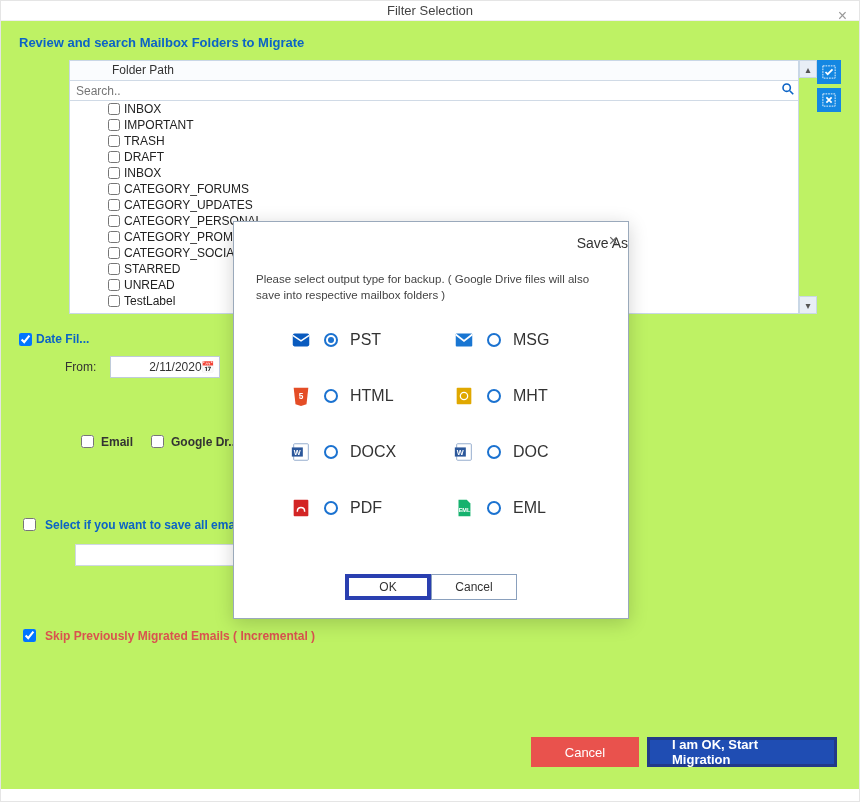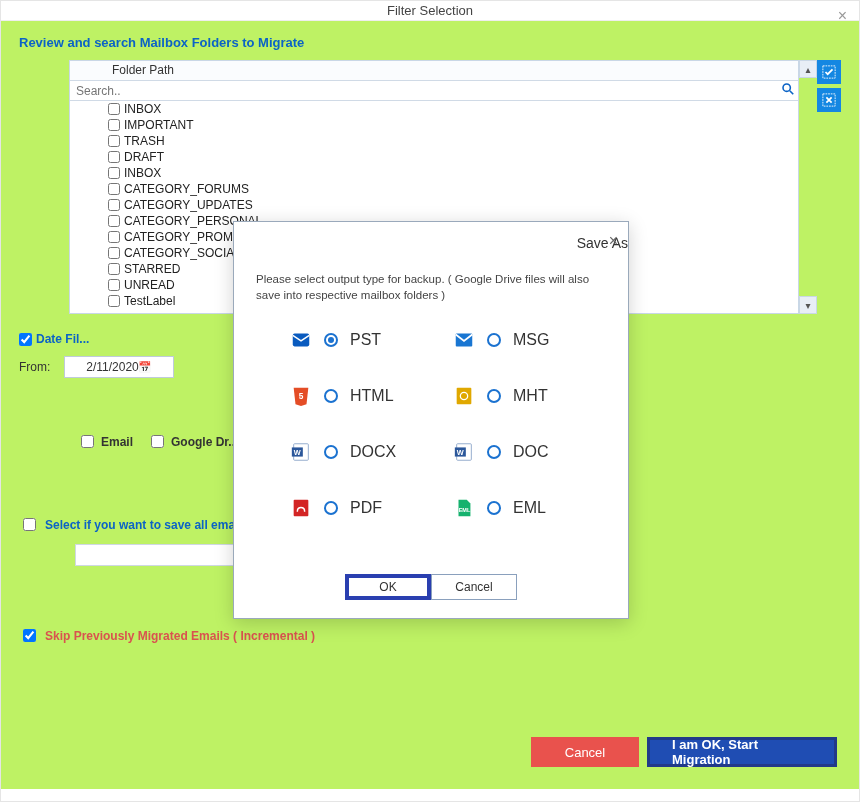--- a/index.html
+++ b/index.html
@@ -160,32 +160,32 @@
     margin-top: 18px;
   }
   .date-row .chk-label {
     color: #0b63c6;
     font-weight: 600;
     display: flex;
     align-items: center;
     gap: 4px;
   }
   .date-row input[type=checkbox] { margin:0; }
-  .from-block { margin-top: 10px; display:flex; align-items:center; gap:14px;}
+  .from-block { margin-left: 46px; margin-top: 10px; display:flex; align-items:center; gap:14px;}
   .from-block label { color:#333; font-size:12px;}
   .date-input {
     width: 110px;
     height: 22px;
     border: 1px solid #bfcbda;
     padding: 2px 4px;
     font-size: 12px;
     background: #fff;
     display:flex;
     align-items:center;
-    justify-content:center;
+    justify-content:flex-end;
   }
 
   
   .svc-row {
     margin-top: 54px;
     margin-left: 58px;
     display:flex;
     gap: 14px;
   }
   .svc-row .lbl { display:flex; align-items:center; gap:4px; font-weight:600; color:#333;}

